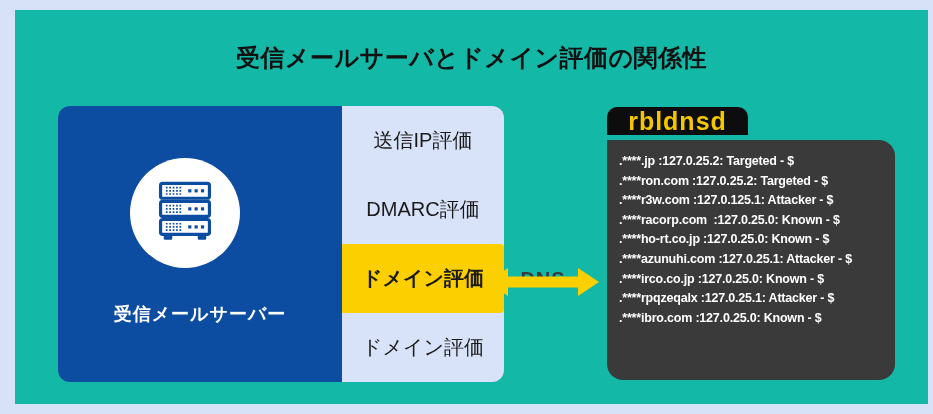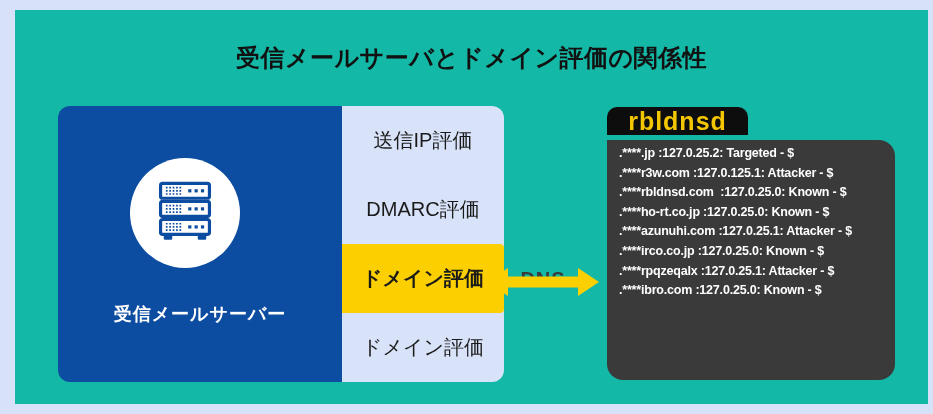--- a/index.html
+++ b/index.html
@@ -55,21 +55,21 @@
   
   .rbl-tab{
     position:absolute;left:592px;top:97px;width:141px;height:28px;
     background:#0d0d0d;border-radius:10px 10px 0 0;
     display:flex;align-items:center;justify-content:center;
     color:#f3c600;font-size:25px;font-weight:bold;letter-spacing:1px;
   }
   .rbl-panel{
     position:absolute;left:592px;top:130px;width:288px;height:240px;
     background:#3a3a3a;border-radius:0 16px 16px 16px;
-    box-sizing:border-box;padding:4px 8px 0 12px;overflow:hidden;
+    box-sizing:border-box;padding:12px 8px 0 12px;overflow:hidden;
   }
   .rbl-record{
     color:#ffffff;font-size:12.5px;font-weight:bold;line-height:19.6px;
     letter-spacing:-0.2px;white-space:pre;
   }
 </style>
 </head>
 <body>
 
 <div class="card">
@@ -135,22 +135,23 @@
     <svg class="dns-arrow" width="112" height="28" viewBox="0 0 112 28">
       <polygon fill="#fcd000" points="0,14 21,0 21,8.5 91,8.5 91,0 112,14 91,28 91,19.5 21,19.5 21,28"></polygon>
     </svg>
   </div>
 
   <div class="rbl-tab">
     <span>rbldnsd</span>
   </div>
   <div class="rbl-panel">
     <div class="rbl-record">.****.jp :127.0.25.2: Targeted - $</div>
+    <div class="rbl-record">.****ron.com :127.0.25.2: Targeted - $</div>
     <div class="rbl-record">.****r3w.com :127.0.125.1: Attacker - $</div>
-    <div class="rbl-record">.****rbldnsd.com  :127.0.25.0: Known - $</div>
+    <div class="rbl-record">.****racorp.com  :127.0.25.0: Known - $</div>
     <div class="rbl-record">.****ho-rt.co.jp :127.0.25.0: Known - $</div>
     <div class="rbl-record">.****azunuhi.com :127.0.25.1: Attacker - $</div>
     <div class="rbl-record">.****irco.co.jp :127.0.25.0: Known - $</div>
     <div class="rbl-record">.****rpqzeqalx :127.0.25.1: Attacker - $</div>
     <div class="rbl-record">.****ibro.com :127.0.25.0: Known - $</div>
   </div>
 
 </div>
 
 </body></html>

